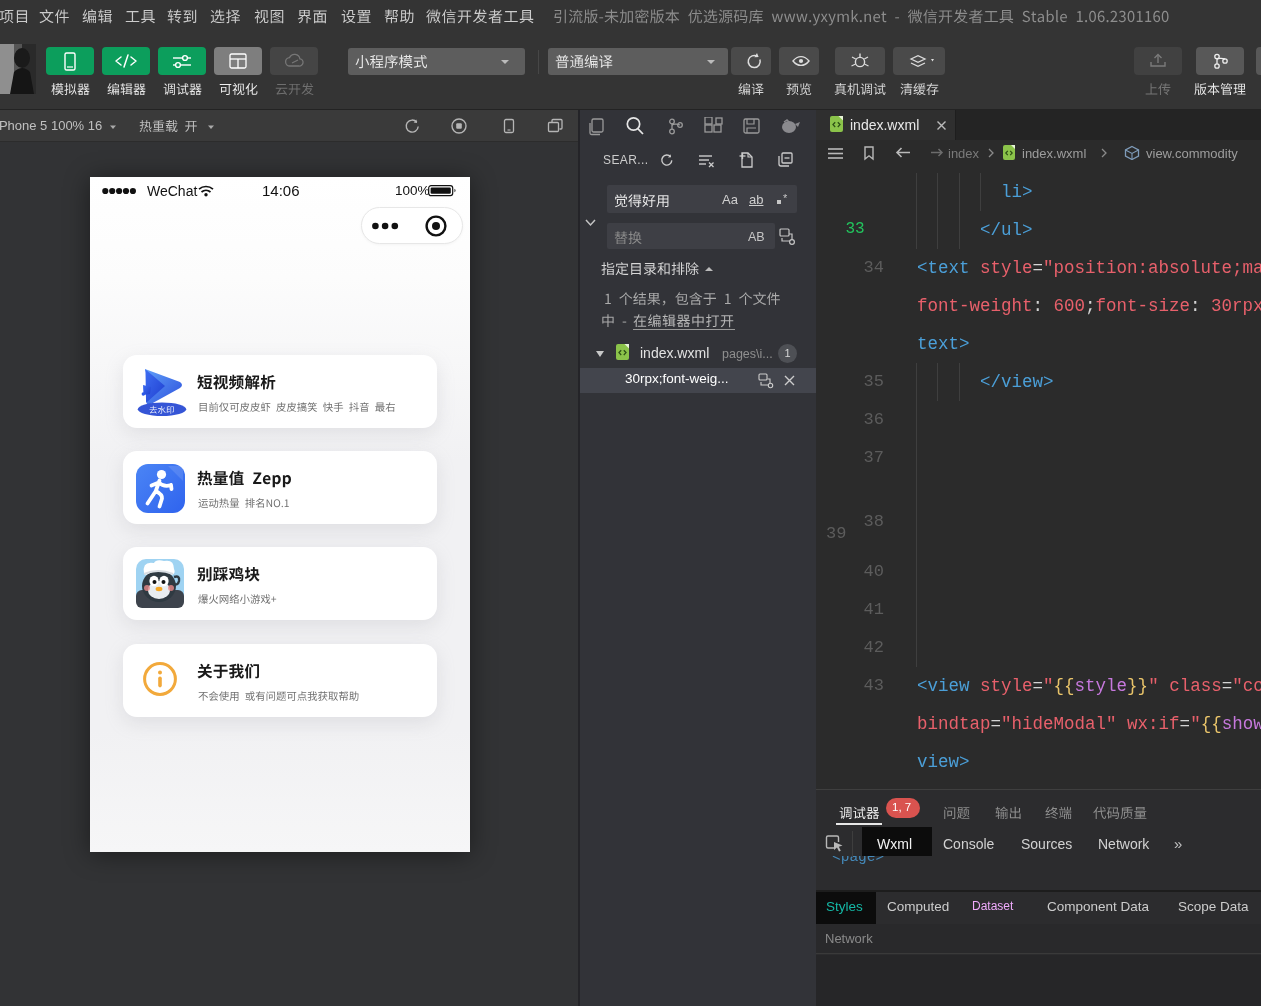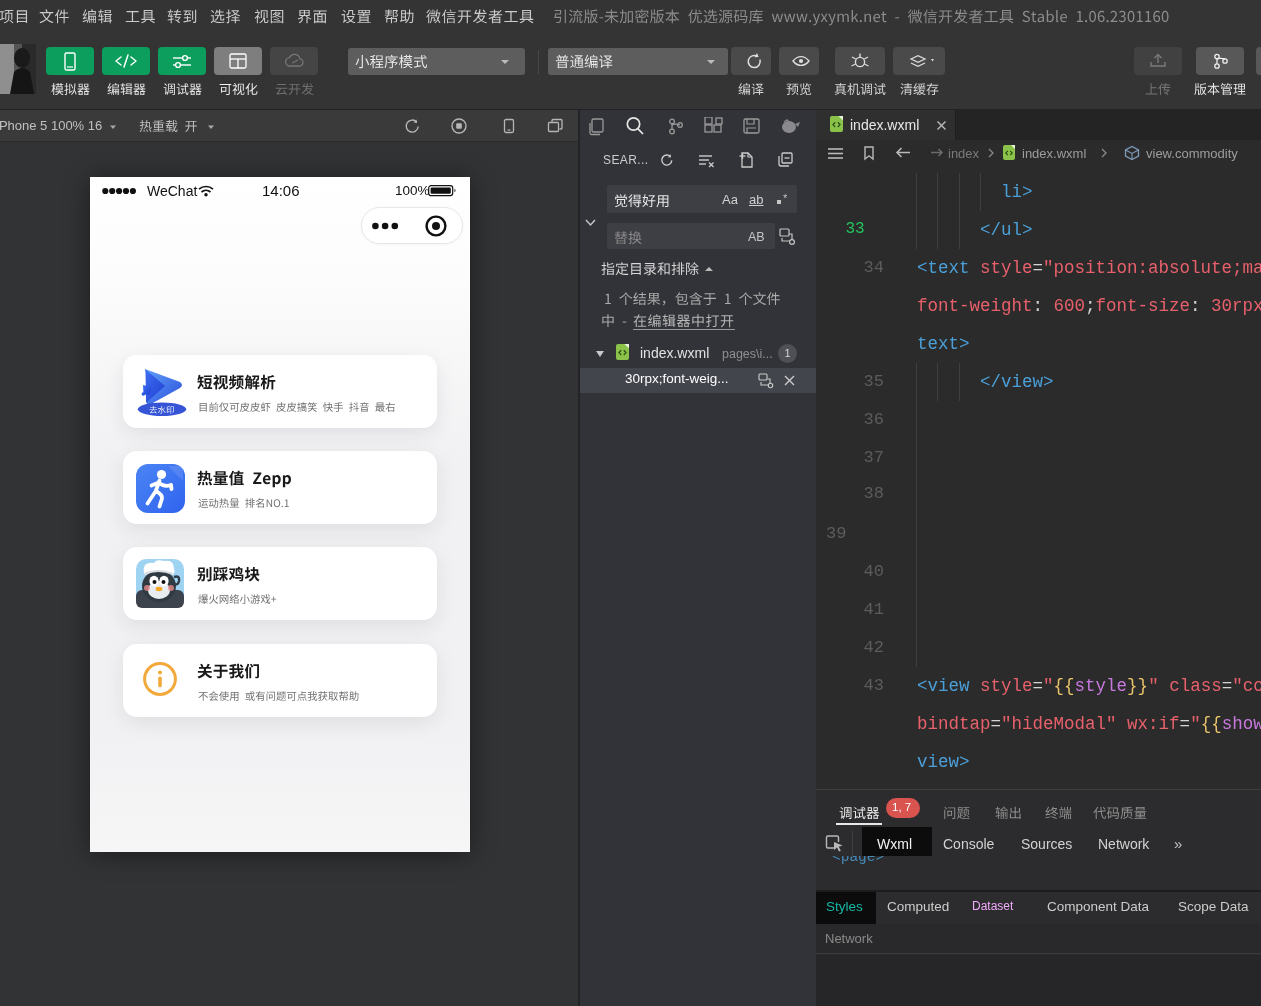--- a/index.html
+++ b/index.html
@@ -913,21 +913,21 @@
 <div class="a mono" style="left:826px;top:220px;width:58px;text-align:center;color:#22c55e;font-size:16px">33</div>
 <div class="a mono" style="left:980.048px;top:219px;font-size:17.5px;letter-spacing:0;white-space:pre;line-height:22px"><span style="color:#4B9FD8">&lt;/ul&gt;</span></div>
 <div class="a mono" style="left:826px;top:258px;width:58px;text-align:right;color:#5c5c5c;font-size:17px">34</div>
 <div class="a mono" style="left:917.012px;top:257px;font-size:17.5px;letter-spacing:0;white-space:pre;line-height:22px"><span style="color:#4B9FD8">&lt;text</span><span style="color:#d4d4d4"> </span><span style="color:#E8606B">style</span><span style="color:#d4d4d4">=</span><span style="color:#E8606B">"</span><span style="color:#E8606B">position:absolute;ma</span></div>
 <div class="a mono" style="left:917.012px;top:295px;font-size:17.5px;letter-spacing:0;white-space:pre;line-height:22px"><span style="color:#E8606B">font-weight</span><span style="color:#d4d4d4">:</span><span style="color:#E8606B"> 600</span><span style="color:#d4d4d4">;</span><span style="color:#E8606B">font-size</span><span style="color:#d4d4d4">:</span><span style="color:#E8606B"> 30rpx</span></div>
 <div class="a mono" style="left:917.012px;top:333px;font-size:17.5px;letter-spacing:0;white-space:pre;line-height:22px"><span style="color:#4B9FD8">text&gt;</span></div>
 <div class="a mono" style="left:826px;top:372px;width:58px;text-align:right;color:#5c5c5c;font-size:17px">35</div>
 <div class="a mono" style="left:980.048px;top:371px;font-size:17.5px;letter-spacing:0;white-space:pre;line-height:22px"><span style="color:#4B9FD8">&lt;/view&gt;</span></div>
 <div class="a mono" style="left:826px;top:410px;width:58px;text-align:right;color:#5c5c5c;font-size:17px">36</div>
 <div class="a mono" style="left:826px;top:448px;width:58px;text-align:right;color:#5c5c5c;font-size:17px">37</div>
-<div class="a mono" style="left:826px;top:484px;width:58px;text-align:right;color:#5c5c5c;font-size:17px">38</div>
+<div class="a mono" style="left:826px;top:512px;width:58px;text-align:right;color:#5c5c5c;font-size:17px">38</div>
 <div class="a mono" style="left:826px;top:524px;width:58px;text-align:left;color:#5c5c5c;font-size:17px">39</div>
 <div class="a mono" style="left:826px;top:562px;width:58px;text-align:right;color:#5c5c5c;font-size:17px">40</div>
 <div class="a mono" style="left:826px;top:600px;width:58px;text-align:right;color:#5c5c5c;font-size:17px">41</div>
 <div class="a mono" style="left:826px;top:638px;width:58px;text-align:right;color:#5c5c5c;font-size:17px">42</div>
 <div class="a mono" style="left:826px;top:676px;width:58px;text-align:right;color:#5c5c5c;font-size:17px">43</div>
 <div class="a mono" style="left:917.012px;top:675px;font-size:17.5px;letter-spacing:0;white-space:pre;line-height:22px"><span style="color:#4B9FD8">&lt;view</span><span style="color:#d4d4d4"> </span><span style="color:#E8606B">style</span><span style="color:#d4d4d4">=</span><span style="color:#E8606B">"</span><span style="color:#E9C46A">{{</span><span style="color:#C678DD">style</span><span style="color:#E9C46A">}}</span><span style="color:#E8606B">"</span><span style="color:#d4d4d4"> </span><span style="color:#E8606B">class</span><span style="color:#d4d4d4">=</span><span style="color:#E8606B">"</span><span style="color:#E8606B">co</span></div>
 <div class="a mono" style="left:917.012px;top:713px;font-size:17.5px;letter-spacing:0;white-space:pre;line-height:22px"><span style="color:#E8606B">bindtap</span><span style="color:#d4d4d4">=</span><span style="color:#E8606B">"</span><span style="color:#E8606B">hideModal</span><span style="color:#E8606B">"</span><span style="color:#d4d4d4"> </span><span style="color:#E8606B">wx:if</span><span style="color:#d4d4d4">=</span><span style="color:#E8606B">"</span><span style="color:#E9C46A">{{</span><span style="color:#C678DD">show</span></div>
 <div class="a mono" style="left:917.012px;top:751px;font-size:17.5px;letter-spacing:0;white-space:pre;line-height:22px"><span style="color:#4B9FD8">view&gt;</span></div>
 <div class="a" style="left:916px;top:173px;width:1px;height:76px;background:#3f3f3f"></div>
 <div class="a" style="left:937px;top:173px;width:1px;height:76px;background:#3f3f3f"></div>

